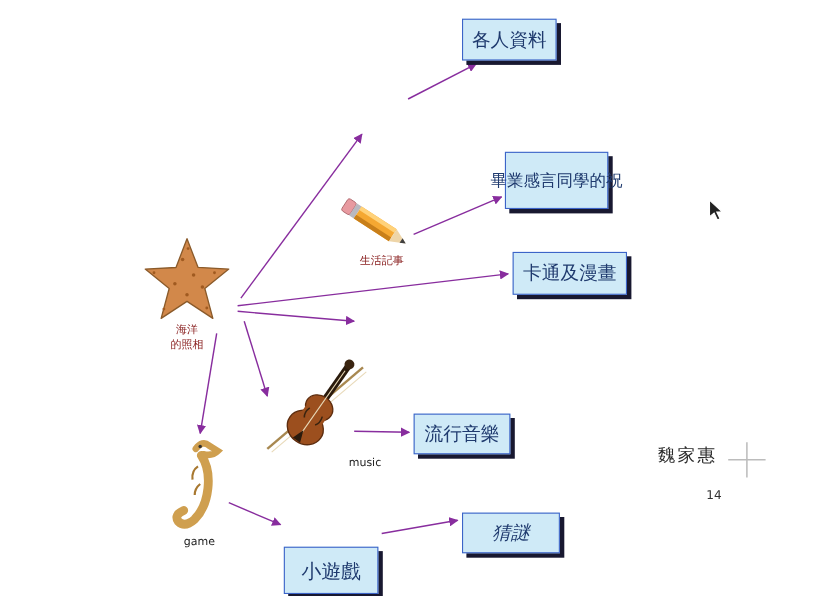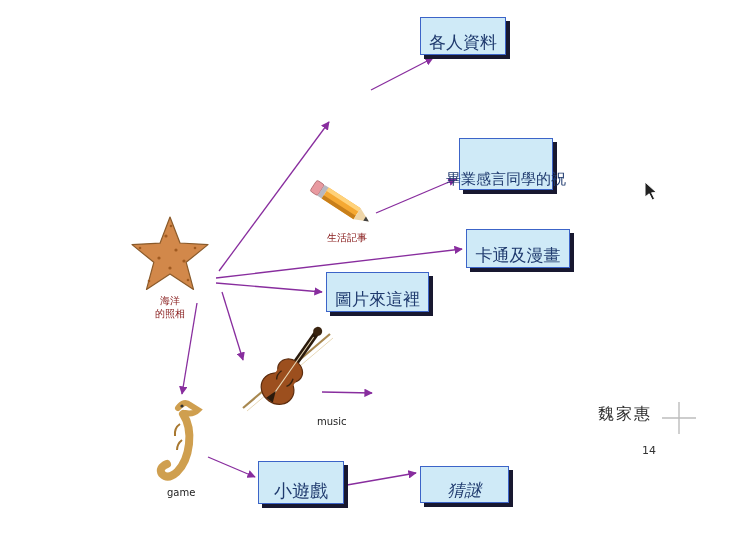--- a/index.html
+++ b/index.html
@@ -8,27 +8,27 @@
     outline:1px solid #d8d8d8;overflow:hidden;
     font-family:"DejaVu Sans","Liberation Sans",sans-serif;
   }
   #connector-layer{position:absolute;left:0;top:0;z-index:1;}
   .node{
     position:absolute;z-index:2;
     background:#cfeaf7;
     border:1.5px solid #3c64c8;
     box-shadow:4px 4px 0 #181830;
     color:#1f3a6e;
-    display:flex;align-items:flex-end;justify-content:center;
+    display:flex;align-items:center;justify-content:center;
     font-size:17px;font-weight:500;
     box-sizing:border-box;white-space:nowrap;
     cursor:pointer;
   }
   .node.two-line{flex-direction:row;font-size:15px;line-height:1.35;}
-  .node-games{font-size:18px;}
+  .node-games{font-size:18px;margin-top:36px;}
   .caption{
     position:absolute;z-index:2;color:#8b2222;font-size:10px;line-height:13px;
   }
   .caption-en{position:absolute;z-index:2;color:#222;font-size:10px;}
   .author{
     position:absolute;left:598px;top:404px;z-index:2;
     color:#2a2a2a;font-size:16px;letter-spacing:2px;
   }
   .page-number{
     position:absolute;left:642px;top:444px;z-index:2;
@@ -124,24 +124,24 @@
 
   <div class="node two-line" style="left:459px;top:138px;width:94px;height:52px;">
     <span>畢業感言</span>
     <span>同學的祝</span>
   </div>
 
   <div class="node" style="left:466px;top:229px;width:104px;height:39px;">
     <span>卡通及漫畫</span>
   </div>
 
-  <div class="node" style="left:326px;top:272px;width:103px;height:40px;">
-    <span>圖片來這裡</span>
+
+  <div class="node" style="left:376px;top:376px;width:88px;height:37px;">
+    <span>流行音樂</span>
   </div>
-
 
   <div class="node node-games" style="left:258px;top:461px;width:86px;height:43px;">
     <span>小遊戲</span>
   </div>
 
   <div class="node" style="left:420px;top:466px;width:89px;height:37px;font-style:italic;">
     <span>猜謎</span>
   </div>
 
   <div class="caption" style="left:327px;top:231px;">生活記事</div>

